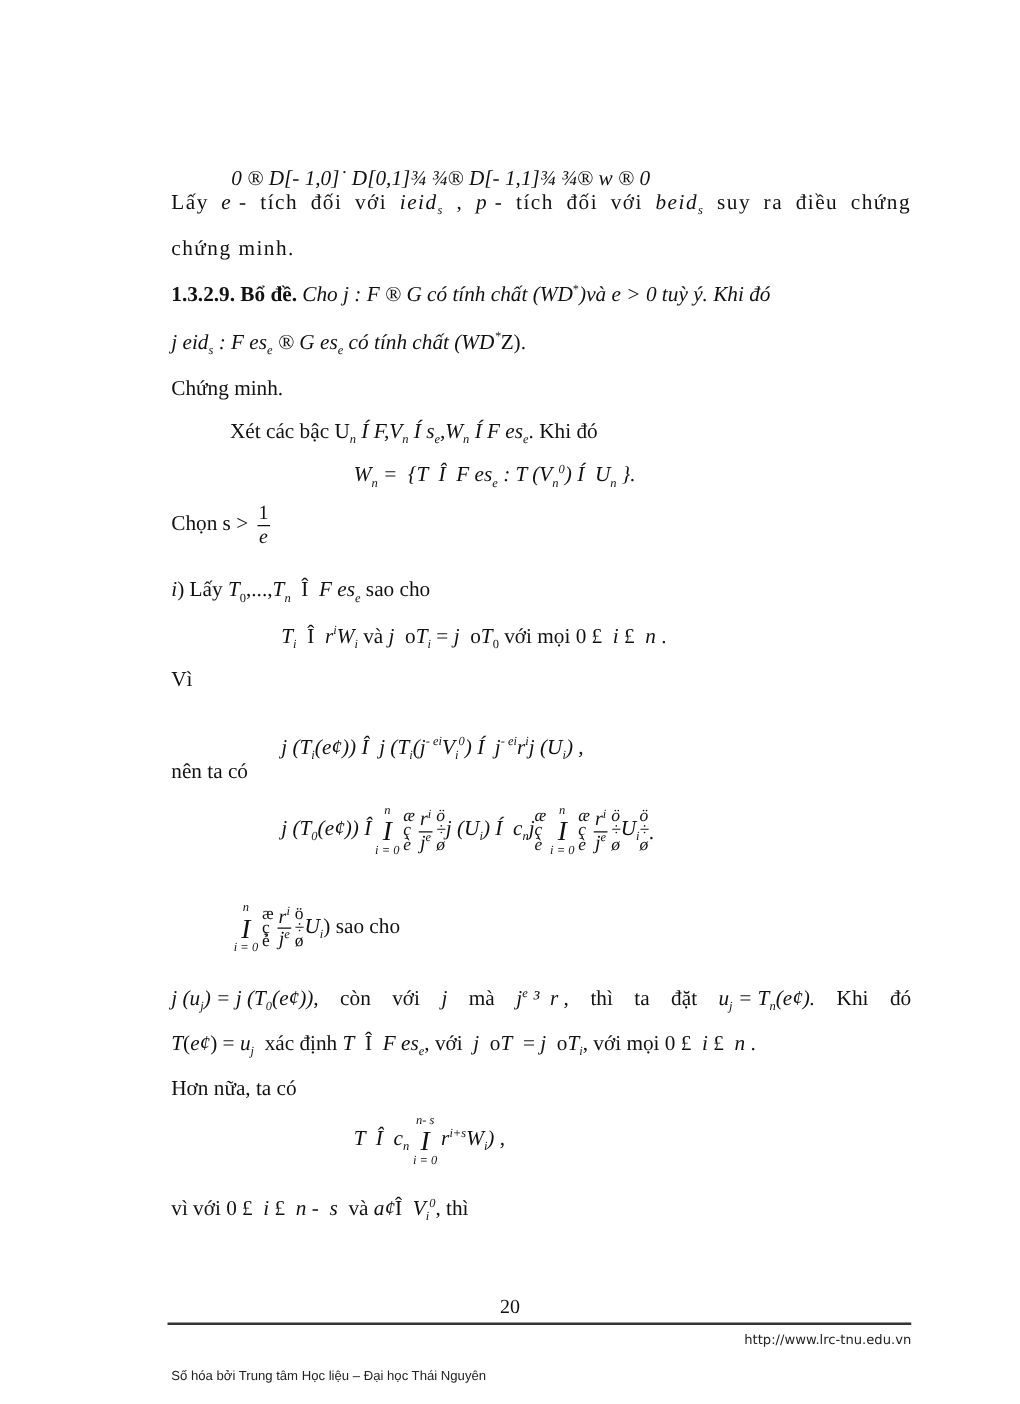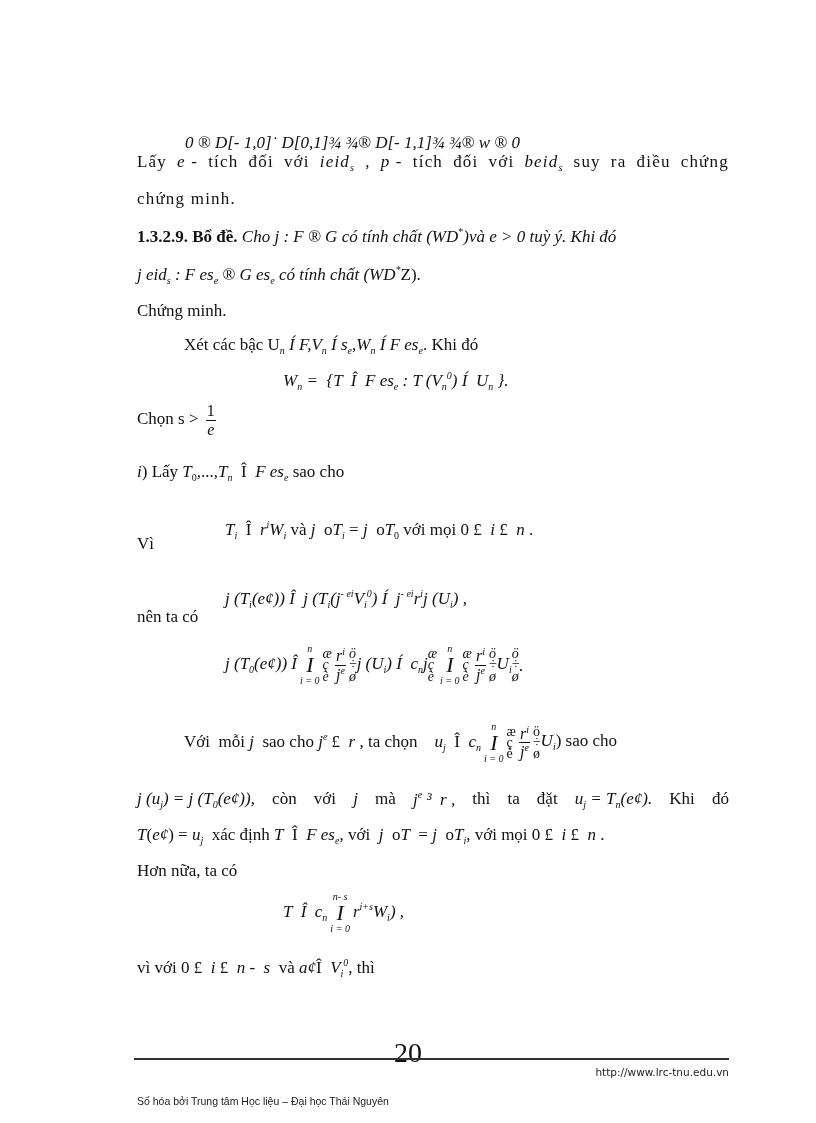--- a/index.html
+++ b/index.html
@@ -11,21 +11,21 @@
   sub, sup { font-size: 10px; }
   .spaced { letter-spacing: 1.2px; }
   .justify { left: 137px; width: 592px; display: flex; justify-content: space-between; }
   .frac { display: inline-block; vertical-align: middle; text-align: center; margin: 0 3px; }
   .frac .num { display: block; border-bottom: 1px solid #111; padding: 0 1px; font-size: 16px; }
   .frac .den { display: block; font-size: 16px; font-style: italic; }
   .bigop { display: inline-block; text-align: center; vertical-align: middle; margin: 0 3px; }
   .bigop .up, .bigop .dn { display: block; font-size: 10px; font-style: italic; }
   .bigop .op { display: block; font-size: 22px; line-height: 1; }
   .paren { display: inline-block; vertical-align: middle; font-size: 14px; line-height: 0.8; }
-  .footer-num { position: absolute; top: 1037px; left: 0; width: 816px; text-align: center; font-size: 28px; }
+  .footer-num { position: absolute; top: 1037px; left: 0; width: 816px; text-align: center; font-size: 16px; }
   .footer-rule { position: absolute; top: 1058px; left: 134px; width: 595px; height: 2px; background: #333; }
   .footer-left { position: absolute; top: 1066px; left: 137px; font-family: Liberation Sans, sans-serif; font-size: 10.5px; color: #222; margin-top: 29px; }
   .footer-right { position: absolute; top: 1066px; right: 87px; font-family: "DejaVu Sans", sans-serif; font-size: 10.5px; color: #222; margin-left: 31px; }
 </style>
 </head>
 <body>
 
 <div class="line it" style="top:118px; left:185px;margin-top:16px;">0 ® D[- 1,0]˙ D[0,1]¾ ¾® D[- 1,1]¾ ¾® w ® 0</div>
 
 <div class="line justify spaced" style="top:153px;">
@@ -69,21 +69,21 @@
 
 <div class="line" style="top:402px; left:137px; line-height:1.1;">
   <span>Chọn s &gt;</span>
   <span class="frac"><span class="num">1</span><span class="den">e</span></span>
 </div>
 
 <div class="line" style="top:463px; left:137px;">
   <span class="it">i</span>) Lấy <span class="it">T</span><sub>0</sub>,...,<span class="it">T<sub>n</sub></span> &nbsp;Î &nbsp;<span class="it">F es<sub>e</sub></span> sao cho
 </div>
 
-<div class="line" style="top:500px; left:225px;margin-top:20px;">
+<div class="line" style="top:500px; left:225px;">
   <span class="it">T<sub>i</sub></span> &nbsp;Î &nbsp;<span class="it">r<sup>i</sup>W<sub>i</sub></span> và <span class="it">j</span> &nbsp;o<span class="it">T<sub>i</sub></span> = <span class="it">j</span> &nbsp;o<span class="it">T</span><sub>0</sub> với mọi 0 £ &nbsp;<span class="it">i</span> £ &nbsp;<span class="it">n</span> .
 </div>
 
 <div class="line" style="top:535px; left:137px;">Vì</div>
 
 <div class="line it" style="top:589px; left:225px;">
   j (T<sub>i</sub>(e¢)) Î &nbsp;j (T<sub>i</sub>(j<sup>- ei</sup>V<sub>i</sub><sup>0</sup>) Í &nbsp;j<sup>- ei</sup>r<sup>i</sup>j (U<sub>i</sub>) ,
 </div>
 
 <div class="line" style="top:608px; left:137px;">nên ta có</div>
@@ -107,21 +107,20 @@
       <span class="dn">i = 0</span>
     </span>
   <span class="paren">æ<br>ç<br>è</span><span class="frac">
       <span class="num">r<sup>i</sup></span>
       <span class="den">j<sup>e</sup></span>
     </span><span class="paren">ö<br>÷<br>ø</span>
   <span>U<sub>i</sub></span><span class="paren">ö<br>÷<br>ø</span>.
 </div>
 
 <div class="line" style="top:720px; left:184px; height:45px; display:flex; align-items:center;">
-  <span>Với &nbsp;mỗi <span class="it">j</span> &nbsp;sao cho <span class="it">j<sup>e</sup></span> £ &nbsp;<span class="it">r</span> , ta chọn &nbsp;&nbsp;&nbsp;<span class="it">u<sub>j</sub></span> &nbsp;Î &nbsp;<span class="it">c<sub>n</sub></span></span>
   <span class="bigop it">
       <span class="up">n</span>
       <span class="op">I</span>
       <span class="dn">i = 0</span>
     </span>
   <span class="paren">æ<br>ç<br>è</span>
     <span class="frac it">
       <span class="num">r<sup>i</sup></span>
       <span class="den">j<sup>e</sup></span>
     </span>

